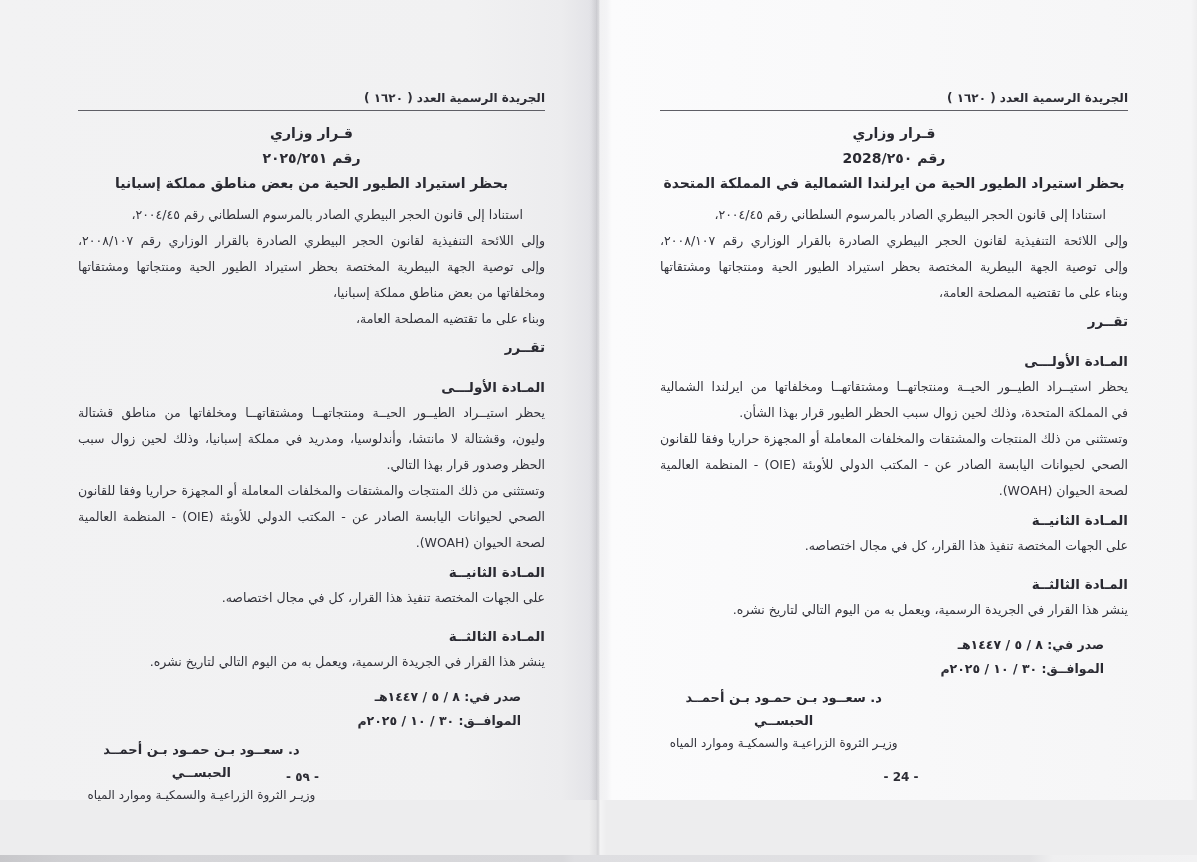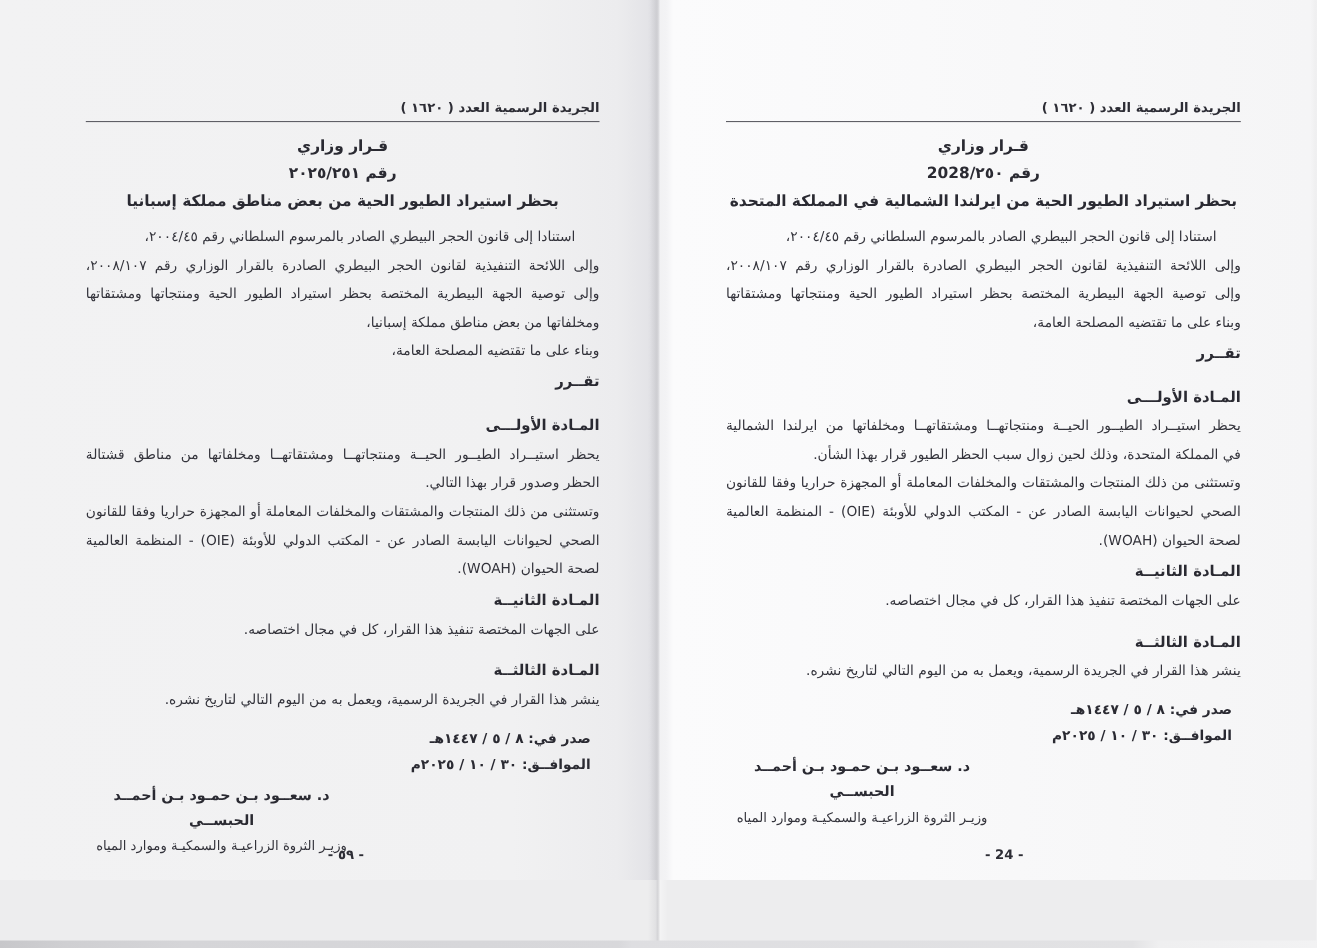--- a/index.html
+++ b/index.html
@@ -38,25 +38,25 @@
   .preamble{margin-top:6px;}
   .article-body{margin-top:1px;}
   .tline{line-height:26px;text-align:right;}
   .tline.just{text-align:justify;text-align-last:justify;text-justify:inter-word;}
   .tline.indent{padding-right:22px;}
   .center-head{text-align:right;font-weight:bold;font-size:13.5px;line-height:24px;color:#2a2a32;}
   .h-decide{margin-top:3px;}
   .h-art1{margin-top:16px;}
   .h-art2{margin-top:4px;}
   .h-art3{margin-top:13px;}
-  .dates{margin-top:10px;margin-right:8px;text-align:right;font-weight:bold;font-size:12.5px;line-height:24px;color:#2a2a32;}
+  .dates{margin-top:10px;margin-right:24px;text-align:right;font-weight:bold;font-size:12.5px;line-height:24px;color:#2a2a32;}
   .sig{width:52%;margin-top:5px;margin-left:2px;margin-right:auto;text-align:center;}
   .sig-name{font-weight:bold;font-size:13px;line-height:23px;color:#2a2a32;}
   .sig-title{font-size:12px;line-height:22px;}
-  .pagenum{position:absolute;top:770px;left:16px;width:100%;text-align:center;font-weight:bold;font-size:12px;color:#2d2d35;}
+  .pagenum{position:absolute;top:770px;left:4px;width:100%;text-align:center;font-weight:bold;font-size:12px;color:#2d2d35;}
 </style>
 </head>
 <body>
 
 <div class="book">
 
   <div class="page page--right">
     <div class="content">
       <div class="gz-header">الجريدة الرسمية العدد ( ١٦٢٠ )</div>
       <div class="title-block">
@@ -111,20 +111,21 @@
           <div class="tline indent">استنادا إلى قانون الحجر البيطري الصادر بالمرسوم السلطاني رقم ٢٠٠٤/٤٥،</div>
           <div class="tline just">وإلى اللائحة التنفيذية لقانون الحجر البيطري الصادرة بالقرار الوزاري رقم ٢٠٠٨/١٠٧،</div>
           <div class="tline just">وإلى توصية الجهة البيطرية المختصة بحظر استيراد الطيور الحية ومنتجاتها ومشتقاتها</div>
           <div class="tline">ومخلفاتها من بعض مناطق مملكة إسبانيا،</div>
           <div class="tline">وبناء على ما تقتضيه المصلحة العامة،</div>
         </div>
       <div class="center-head h-decide">تقــرر</div>
       <div class="center-head h-art1">المـادة الأولـــى</div>
       <div class="article-body">
           <div class="tline just">يحظر استيــراد الطيــور الحيــة ومنتجاتهــا ومشتقاتهــا ومخلفاتها من مناطق قشتالة</div>
+          <div class="tline just">وليون، وقشتالة لا مانتشا، وأندلوسيا، ومدريد في مملكة إسبانيا، وذلك لحين زوال سبب</div>
           <div class="tline">الحظر وصدور قرار بهذا التالي.</div>
           <div class="tline just">وتستثنى من ذلك المنتجات والمشتقات والمخلفات المعاملة أو المجهزة حراريا وفقا للقانون</div>
           <div class="tline just">الصحي لحيوانات اليابسة الصادر عن - المكتب الدولي للأوبئة (OIE) - المنظمة العالمية</div>
           <div class="tline">لصحة الحيوان (WOAH).</div>
         </div>
       <div class="center-head h-art2">المـادة الثانيــة</div>
       <div class="article-body">
           <div class="tline">على الجهات المختصة تنفيذ هذا القرار، كل في مجال اختصاصه.</div>
         </div>
       <div class="center-head h-art3">المـادة الثالثــة</div>

